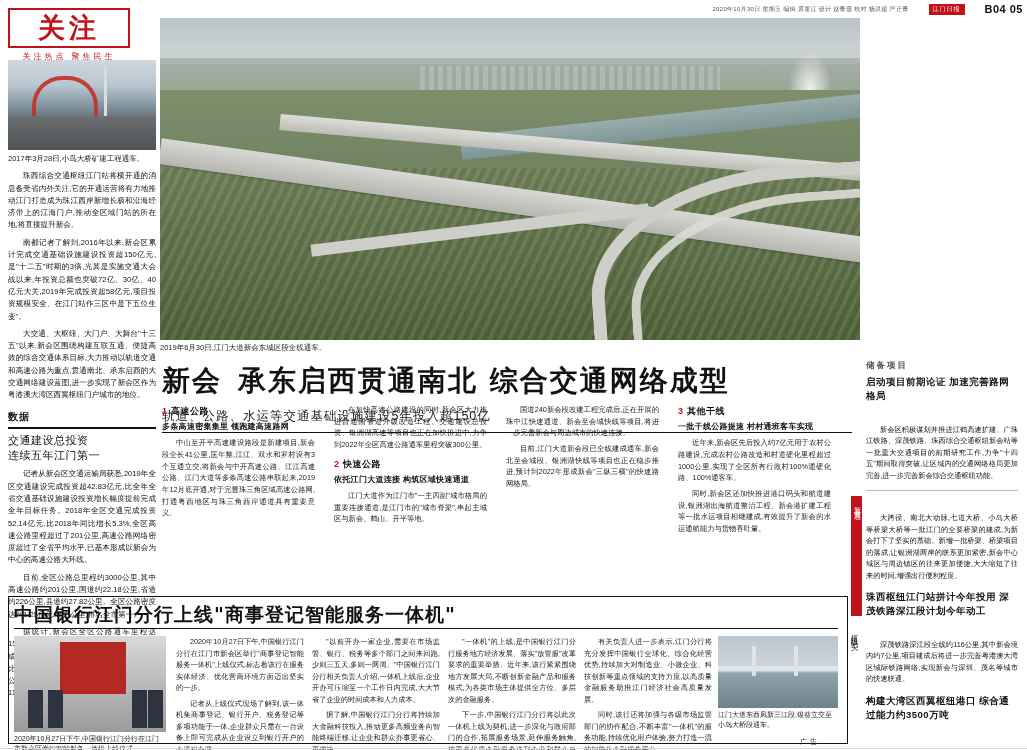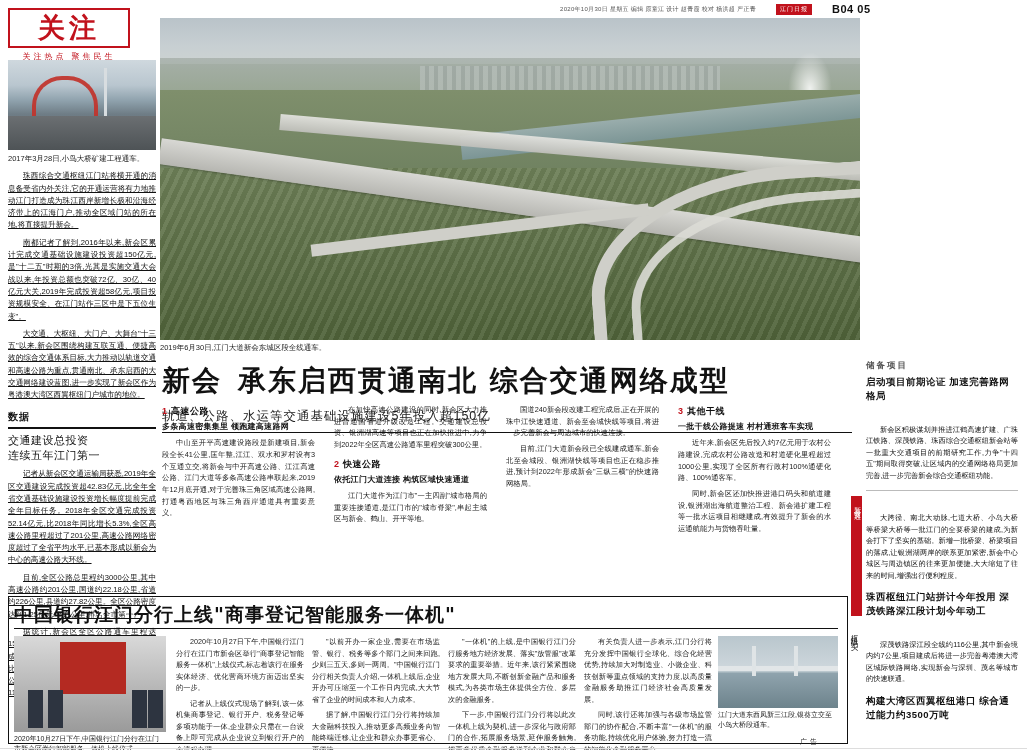--- a/index.html
+++ b/index.html
@@ -2,21 +2,21 @@
 <html><head>
 <meta charset="utf-8">
 <style>
   html,body{margin:0;padding:0;background:#ffffff;}
   body{width:1027px;height:750px;position:relative;overflow:hidden;
        font-family:"Liberation Sans","DejaVu Sans",sans-serif;color:#1a1a1a;}
   .page{position:absolute;left:0;top:0;width:1027px;height:750px;background:#fff;}
 
   
   .topbar{position:absolute;left:560px;top:3px;width:463px;height:12px;
-          display:flex;align-items:center;gap:20px;}
+          display:flex;align-items:center;justify-content:flex-end;gap:20px;}
   .topbar .meta{font-size:6px;color:#555;letter-spacing:.3px;white-space:nowrap;}
   .topbar .redtag{background:#c1121c;color:#fff;font-size:6px;padding:1px 4px;
                   letter-spacing:1px;white-space:nowrap;}
   .topbar .pageno{font-size:11px;font-weight:bold;color:#111;letter-spacing:.5px;}
 
   
   .masthead{position:absolute;left:8px;top:8px;width:140px;height:46px;}
   .masthead .box{width:118px;height:36px;border:2px solid #c1121c;
                  display:flex;align-items:center;justify-content:center;
                  color:#c1121c;font-size:27px;font-weight:bold;letter-spacing:4px;
@@ -29,21 +29,21 @@
   .photo{width:148px;background:#8d9aa5;position:relative;overflow:hidden;}
   .photo.p1{height:90px;
     background:linear-gradient(180deg,#cfd8de 0%,#b9c6cf 28%,#8fa2ad 45%,#6f7d86 60%,#58636b 100%);}
   .photo.p1:after{content:"";position:absolute;left:0;bottom:0;width:100%;height:34px;
     background:linear-gradient(180deg,#6b6f72 0%,#4e5356 100%);}
   .photo.p1 .arch{position:absolute;left:24px;top:16px;width:58px;height:40px;
     border:4px solid #c2342c;border-bottom:none;border-radius:30px 30px 0 0;opacity:.92;}
   .photo.p1 .pole{position:absolute;left:96px;top:8px;width:3px;height:52px;background:#d8dde0;}
   .cap{font-size:7.5px;color:#222;line-height:1.5;margin:3px 0 6px 0;}
   .bodytext{font-size:7.6px;line-height:1.62;color:#111;text-align:justify;}
-  .bodytext p{margin:0 0 5px 0;text-indent:15px;text-decoration:underline;}
+  .bodytext p{margin:0 0 5px 0;text-indent:15px;}
 
   .datahead{margin-top:8px;}
   .datahead .k{font-size:10px;font-weight:bold;color:#111;letter-spacing:1px;}
   .datahead .rule{border-top:2px solid #111;margin:3px 0 4px 0;width:148px;}
   .datahead .t{font-size:11px;font-weight:normal;line-height:1.4;color:#111;letter-spacing:.5px;}
 
   
   .hero{position:absolute;left:160px;top:18px;width:700px;height:322px;overflow:hidden;
         background:#7d8d74;}
   .hero .sky{position:absolute;left:0;top:0;width:100%;height:46px;

